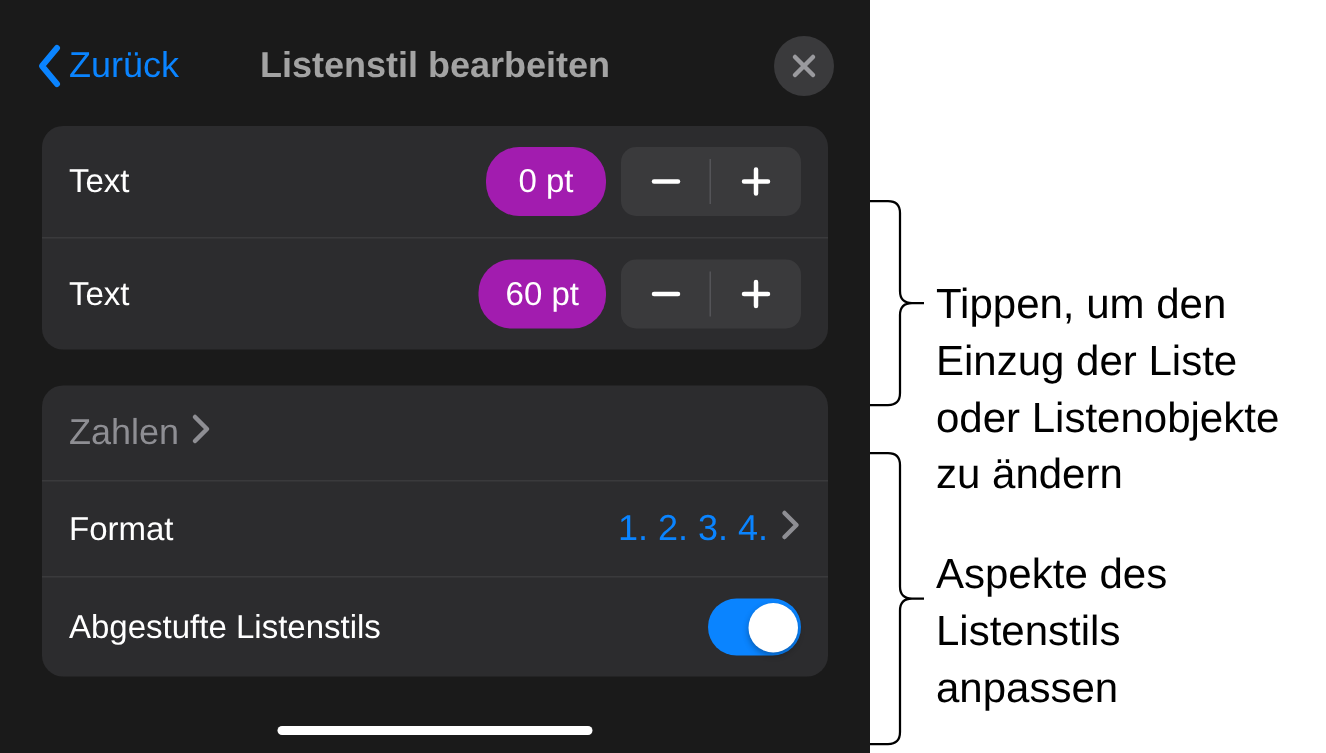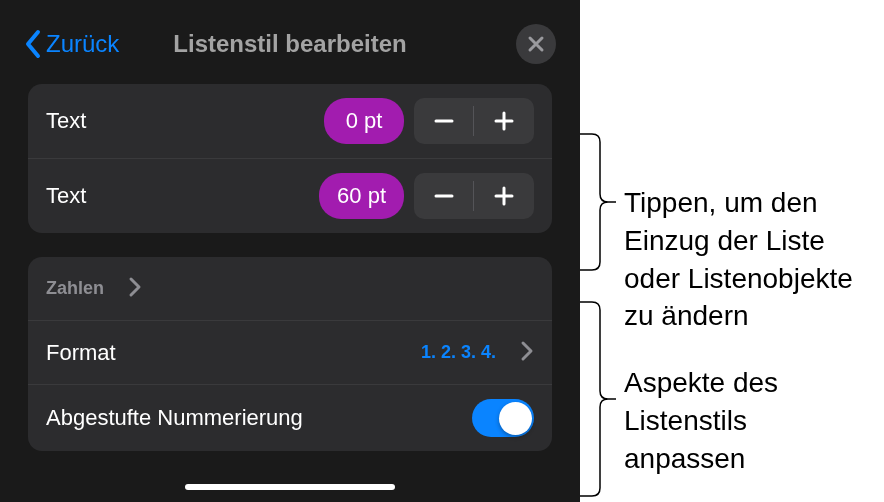--- a/index.html
+++ b/index.html
@@ -15,21 +15,21 @@
     .card { background: #2c2c2e; border-radius: 14px; margin: 0 28px; overflow: hidden; }
     .row { display: flex; align-items: center; padding: 14px 18px; border-bottom: 1px solid #3a3a3c; min-height: 64px; }
     .row:last-child { border-bottom: none; }
     .row-label { font-size: 22px; color: #fff; flex: 1; }
     .value-badge { background: #a21caf; border-radius: 22px; padding: 10px 18px; font-size: 22px; color: #fff; margin-right: 10px; min-width: 80px; text-align: center; }
     .stepper { display: flex; background: #3a3a3c; border-radius: 10px; overflow: hidden; }
     .stepper-btn { width: 60px; height: 46px; display: flex; align-items: center; justify-content: center; cursor: pointer; position: relative; }
     .stepper-btn:first-child::after { content: ''; position: absolute; right: 0; top: 8px; bottom: 8px; width: 1px; background: #545458; }
     .stepper-btn svg { width: 24px; height: 24px; }
     .card + .card { margin-top: 24px; }
-    .row-value { font-size: 18px; color: #8e8e93; margin-right: 24px; font-weight: bold; }
+    .row-value { font-size: 24px; color: #8e8e93; margin-right: 8px; }
     .row-value.blue { color: #0a84ff; }
     .chevron svg { width: 14px; height: 22px; }
     .toggle { width: 62px; height: 38px; background: #0a84ff; border-radius: 19px; position: relative; cursor: pointer; }
     .toggle::after { content: ''; position: absolute; width: 33px; height: 33px; background: #fff; border-radius: 50%; top: 2.5px; right: 2.5px; box-shadow: 0 2px 4px rgba(0,0,0,0.3); }
     .home-indicator { position: absolute; bottom: 12px; left: 50%; transform: translateX(-50%); width: 210px; height: 6px; background: #fff; border-radius: 3px; }
     .annotations { flex: 1; position: relative; background: #fff; color: #000; }
     .callout { position: absolute; font-size: 28px; line-height: 1.35; }
     .bracket { position: absolute; }
     .bracket svg { display: block; }
   </style>
@@ -100,21 +100,21 @@
     <div class="row">
       <div class="row-label">Format</div>
       <div class="row-value blue">1. 2. 3. 4.</div>
       <div class="chevron">
         <svg viewBox="0 0 14 22">
             <path d="M3 3 L11 11 L3 19" stroke="#8e8e93" stroke-width="3" fill="none" stroke-linecap="round" stroke-linejoin="round"></path>
           </svg>
       </div>
     </div>
     <div class="row">
-      <div class="row-label">Abgestufte Nummerierung</div>
+      <div class="row-label">Abgestufte Listenstils</div>
       <div class="toggle"></div>
     </div>
   </div>
 
   <div class="home-indicator"></div>
 </div>
 
 <div class="annotations">
   <div class="bracket" style="left:0; top:128px;">
     <svg width="36" height="148">

